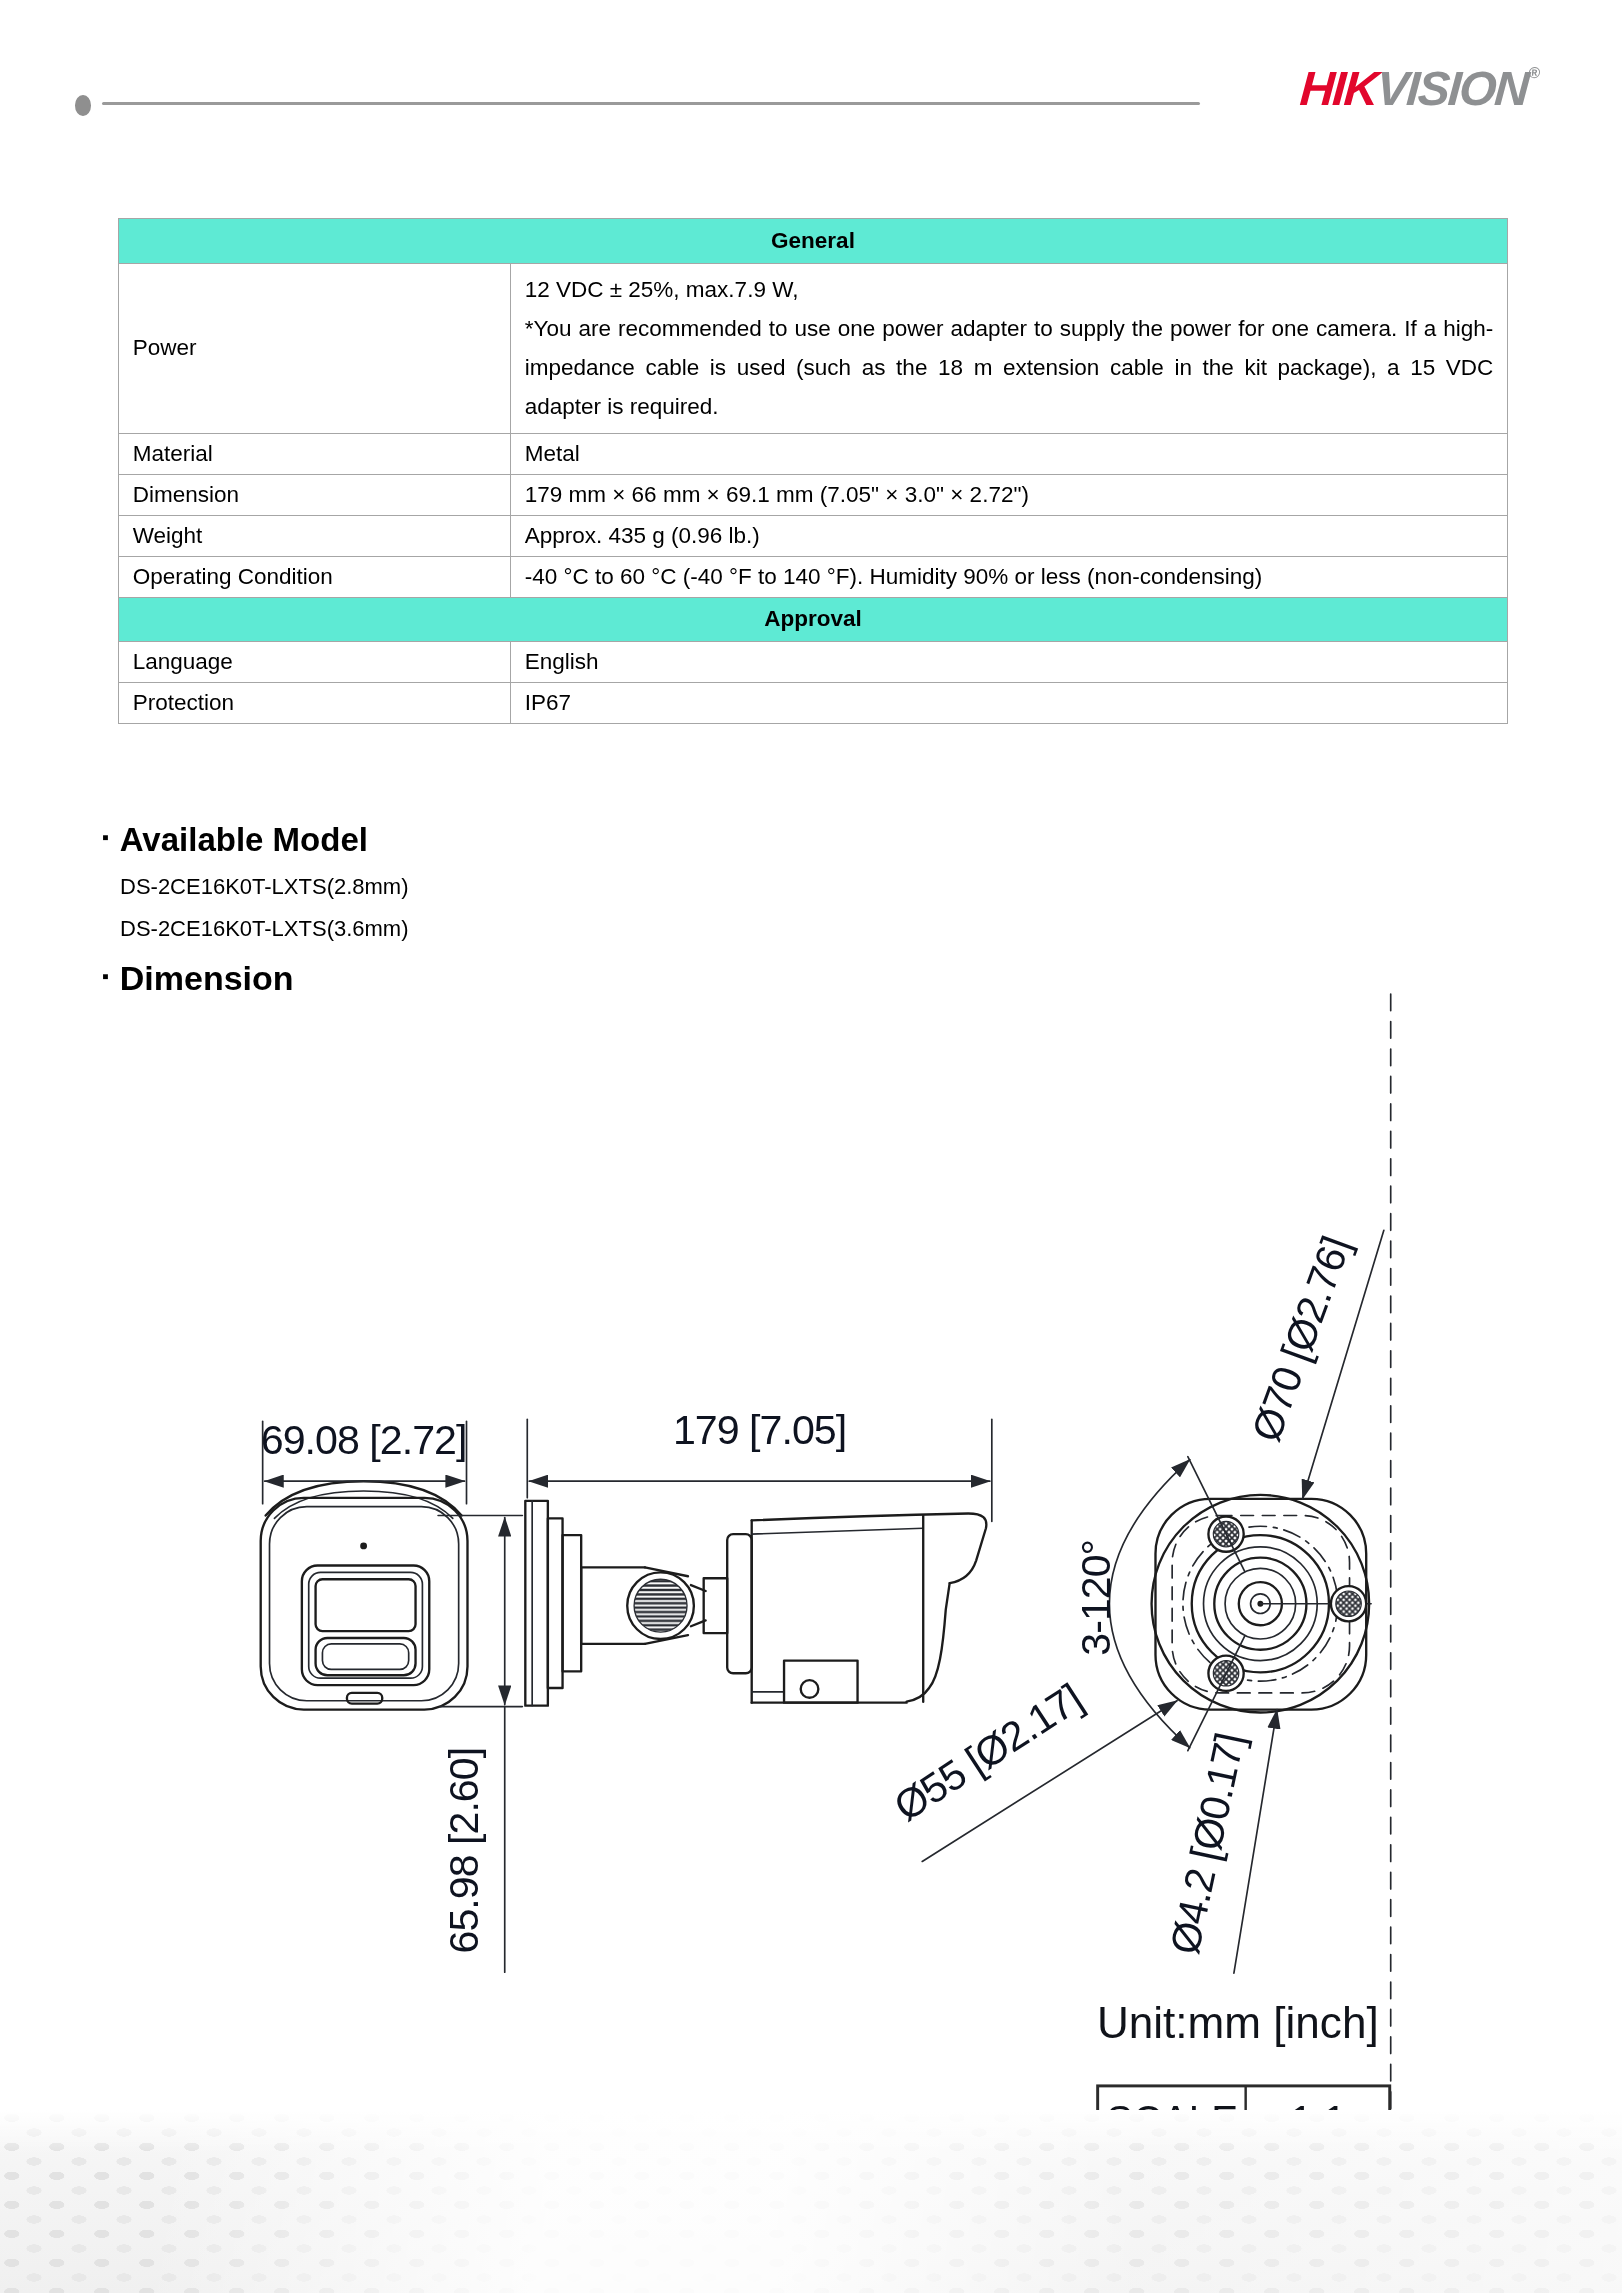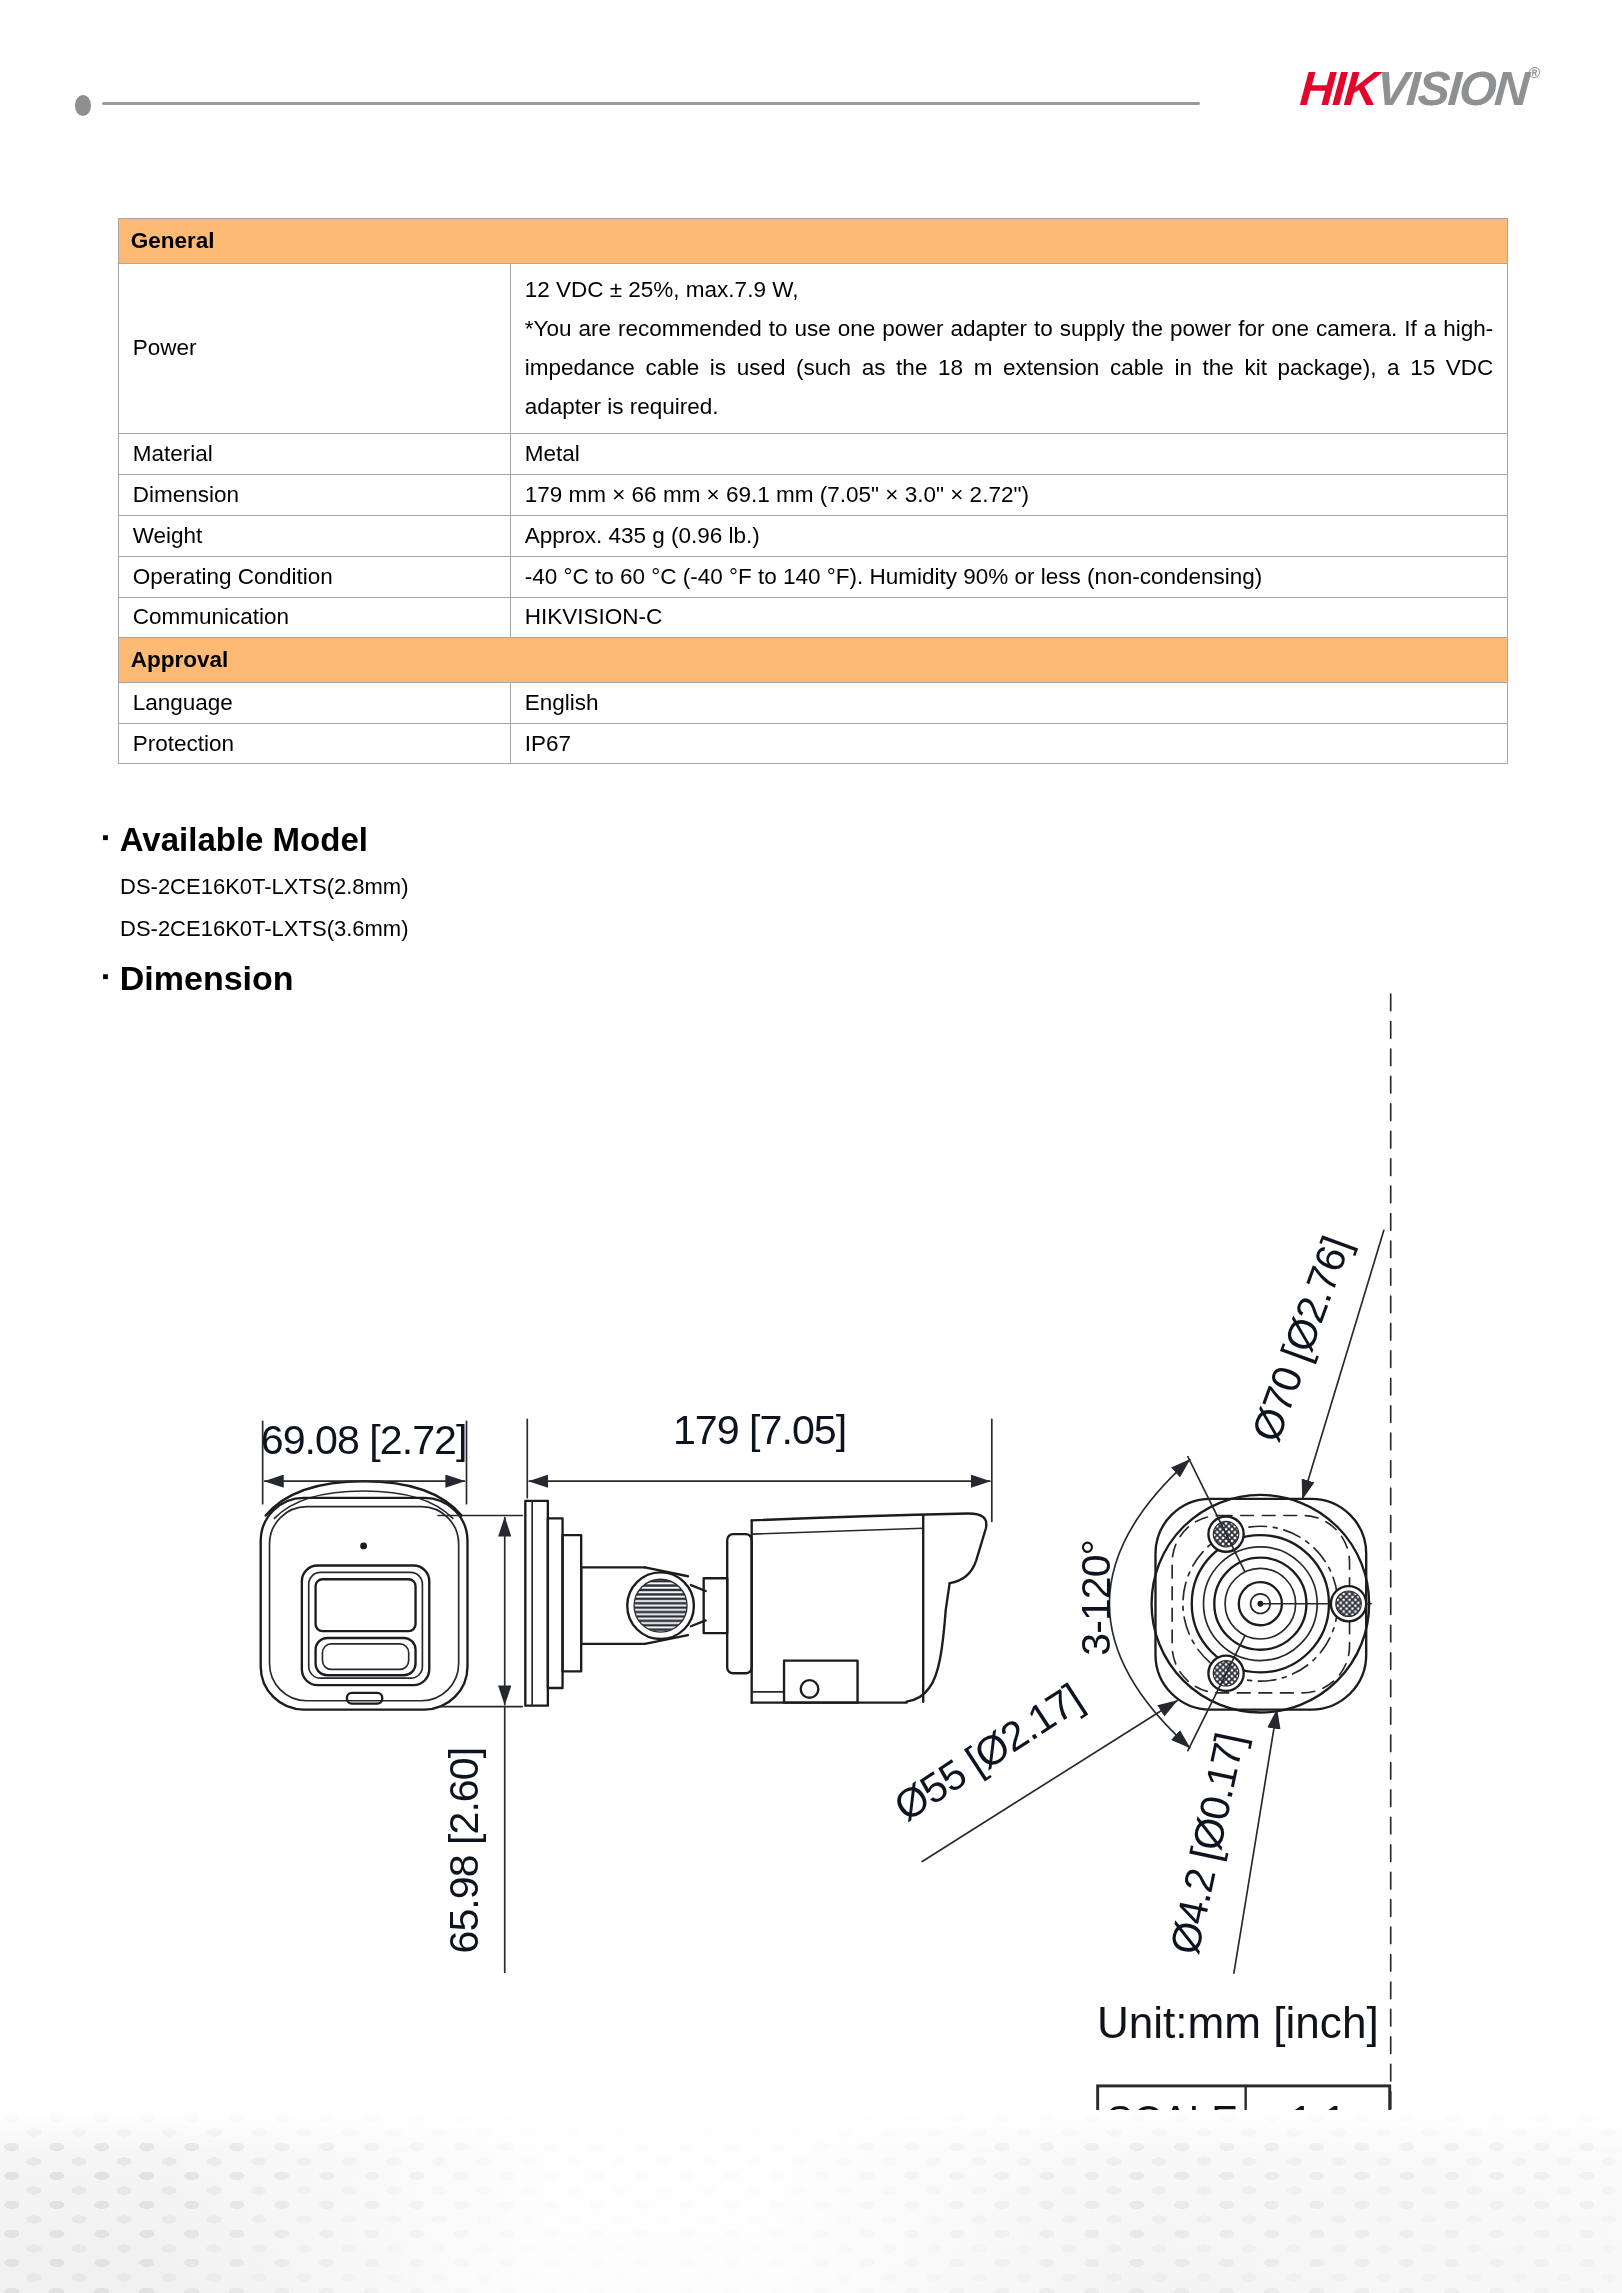--- a/index.html
+++ b/index.html
@@ -14,21 +14,21 @@
         transform:skewX(-4deg);}
   .logo .hik{color:#e2062c;}
   .logo .vision{color:#8e9092;}
   .logo .reg{font-size:15.7px;color:#8e9092;vertical-align:27.4px;font-style:normal;letter-spacing:0;}
 
   
   .spec-table{position:absolute;left:118px;top:218px;width:1390px;border-collapse:collapse;
               table-layout:fixed;font-size:22.5px;}
   .spec-table td{border:1.5px solid #a6a6a6;padding:6.9px 13.7px;vertical-align:middle;}
   .spec-table col.c1{width:392px;}
-  .spec-table td.sect{background:#fdba74;font-weight:bold;padding:8.8px 11.8px;}
+  .spec-table td.sect{background:#5eead4;font-weight:bold;padding:8.8px 11.8px;text-align:center;}
   .spec-table td.val .v1{line-height:39px;}
   .spec-table td.val .note{line-height:39px;text-align:justify;}
 
   
   .sec-title{position:absolute;font-weight:bold;color:#000;white-space:nowrap;}
   .t-model{left:102px;top:821px;font-size:33px;}
   .t-dim{left:102px;top:939px;font-size:34px;margin-top:20px;}
   .sec-title .blt{font-size:19.6px;vertical-align:6.9px;margin-right:10.8px;}
   .model{position:absolute;left:120px;font-size:22px;white-space:nowrap;}
   .m1{top:874px;}
@@ -86,24 +86,20 @@
         <td class="lbl">Dimension</td>
         <td class="val">179 mm × 66 mm × 69.1 mm  (7.05" × 3.0" × 2.72")</td>
       </tr>
       <tr>
         <td class="lbl">Weight</td>
         <td class="val">Approx. 435 g (0.96 lb.)</td>
       </tr>
       <tr>
         <td class="lbl">Operating Condition</td>
         <td class="val">-40 °C to 60 °C (-40 °F to 140 °F). Humidity 90% or less (non-condensing)</td>
-      </tr>
-      <tr>
-        <td class="lbl">Communication</td>
-        <td class="val">HIKVISION-C</td>
       </tr>
       <tr>
         <td class="sect" colspan="2">Approval</td>
       </tr>
       <tr>
         <td class="lbl">Language</td>
         <td class="val">English</td>
       </tr>
       <tr>
         <td class="lbl">Protection</td>

